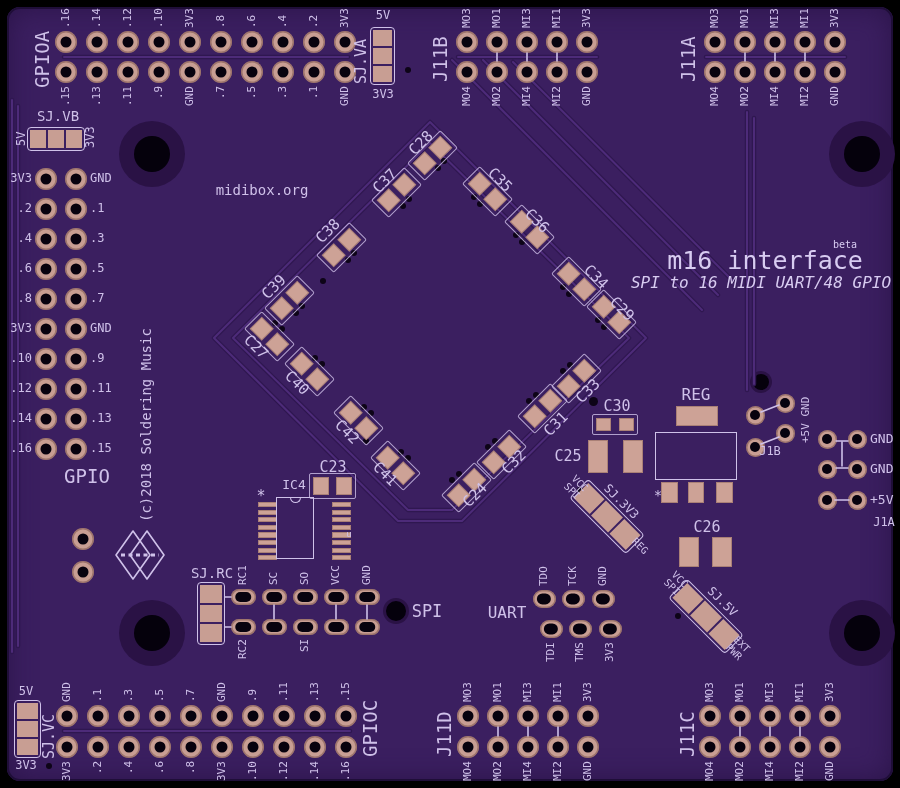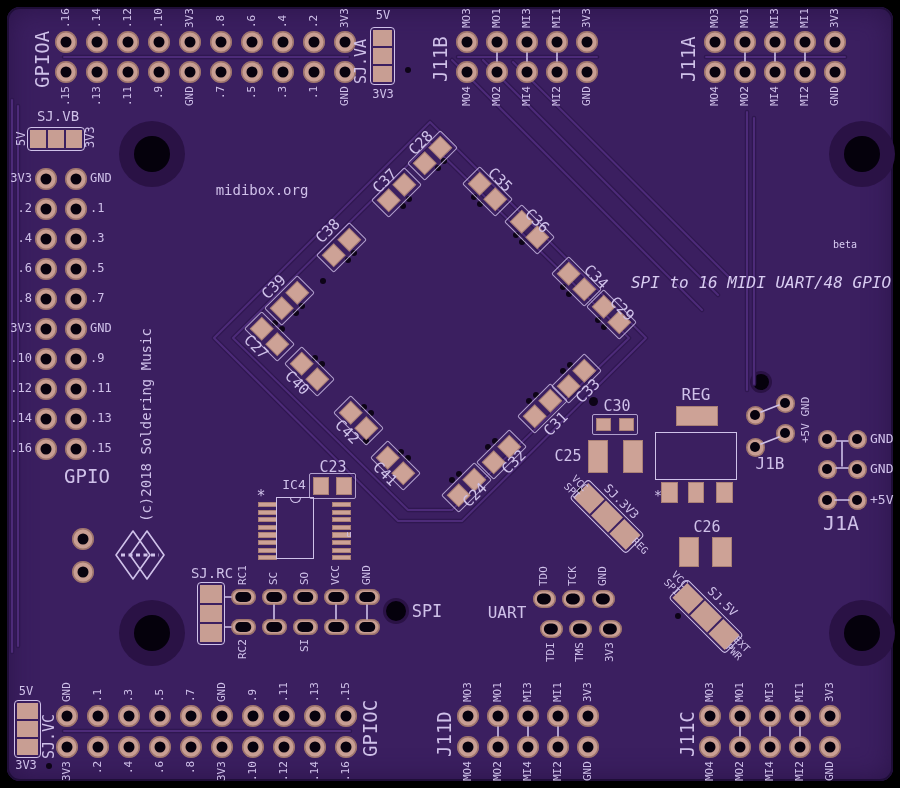--- a/index.html
+++ b/index.html
@@ -40,20 +40,21 @@
   svg.layer{position:absolute;left:0;top:0;z-index:5;}
   svg.silklayer{position:absolute;left:0;top:0;z-index:20;}
   svg.logolayer{position:absolute;z-index:12;}
 </style>
 </head>
 <body>
 
 <div id="pcb">
   <div id="board-surface"></div>
   <div class="t hc" id="t-site">midibox.org</div>
+  <div class="t hc" id="t-title">m16 interface</div>
   <div class="t hc" id="t-beta">beta</div>
   <div class="t hc" id="t-sub">SPI to 16 MIDI UART/48 GPIO</div>
   <div class="t" id="t-copy">(c)2018 Soldering Music</div>
   <div class="t hc" id="t-spi">SPI</div>
   <div class="t hc" id="t-jtag">UART</div>
 <svg width="900" height="788" class="layer">
       <path d="M430,122 L646,338 L462,521 L398,521 L214,338 Z" fill="none" stroke="#2f1750" stroke-width="4.5" stroke-linejoin="round" stroke-linecap="round"></path>
       <path d="M430,143 L629,338 L452,510 L408,510 L233,338 Z" fill="none" stroke="#2f1750" stroke-width="4.5" stroke-linejoin="round" stroke-linecap="round"></path>
       <path d="M452,60 L702,310" fill="none" stroke="#2f1750" stroke-width="4.5" stroke-linejoin="round" stroke-linecap="round"></path>
       <path d="M483,60 L718,295" fill="none" stroke="#2f1750" stroke-width="4.5" stroke-linejoin="round" stroke-linecap="round"></path>
@@ -799,21 +800,21 @@
     </div>
     <div class="pad-tht" style="left: 745.5px; top: 437.5px; width: 19px; height: 19px;">
       <div class="hole" style="width: 10px; height: 10px;"></div>
     </div>
     <div class="pad-tht" style="left: 775.5px; top: 393.5px; width: 19px; height: 19px;">
       <div class="hole" style="width: 10px; height: 10px;"></div>
     </div>
     <div class="pad-tht" style="left: 775.5px; top: 423.5px; width: 19px; height: 19px;">
       <div class="hole" style="width: 10px; height: 10px;"></div>
     </div>
-    <div class="silk" style="left: 770px; top: 464px; font-size: 16px; transform: translate(-50%, -50%);">J1B</div>
+    <div class="silk" style="left: 770px; top: 452px; font-size: 12px; transform: translate(-50%, -50%);">J1B</div>
     <div class="silk vtext" style="left: 799.565px; top: 443px; font-size: 11px;">+5V GND</div>
     <div class="pad-tht" style="left: 817.5px; top: 429.5px; width: 19px; height: 19px;">
       <div class="hole" style="width: 10px; height: 10px;"></div>
     </div>
     <div class="pad-tht" style="left: 847.5px; top: 429.5px; width: 19px; height: 19px;">
       <div class="hole" style="width: 10px; height: 10px;"></div>
     </div>
     <div class="silk" style="left: 870px; top: 439px; font-size: 13px; transform: translateY(-50%);">GND</div>
     <div class="pad-tht" style="left: 817.5px; top: 459.5px; width: 19px; height: 19px;">
       <div class="hole" style="width: 10px; height: 10px;"></div>
@@ -822,21 +823,21 @@
       <div class="hole" style="width: 10px; height: 10px;"></div>
     </div>
     <div class="silk" style="left: 870px; top: 469px; font-size: 13px; transform: translateY(-50%);">GND</div>
     <div class="pad-tht" style="left: 817.5px; top: 490.5px; width: 19px; height: 19px;">
       <div class="hole" style="width: 10px; height: 10px;"></div>
     </div>
     <div class="pad-tht" style="left: 847.5px; top: 490.5px; width: 19px; height: 19px;">
       <div class="hole" style="width: 10px; height: 10px;"></div>
     </div>
     <div class="silk" style="left: 870px; top: 500px; font-size: 13px; transform: translateY(-50%);">+5V</div>
-    <div class="silk" style="left: 841px; top: 523px; font-size: 20px; transform: translate(-50%, -50%);">J1A</div>
+    <div class="silk" style="left: 884px; top: 523px; font-size: 12px; transform: translate(-50%, -50%);">J1A</div>
     <div class="pad-tht" style="left: 72px; top: 528px; width: 22px; height: 22px;">
       <div class="hole" style="width: 11px; height: 11px;"></div>
     </div>
     <div class="pad-tht" style="left: 72px; top: 561px; width: 22px; height: 22px;">
       <div class="hole" style="width: 11px; height: 11px;"></div>
     </div>
     <svg width="54" height="54" class="logolayer" style="left: 113px; top: 528px;">
       <polygon points="20,3 37,27 20,51 3,27" fill="none" stroke="#cfc1e9" stroke-width="1.6" stroke-linejoin="round"></polygon>
       <polygon points="34,3 51,27 34,51 17,27" fill="none" stroke="#cfc1e9" stroke-width="1.6" stroke-linejoin="round"></polygon>
       <line x1="8" y1="27" x2="46" y2="27" stroke="#cfc1e9" stroke-width="3" stroke-dasharray="4 3.5"></line>

